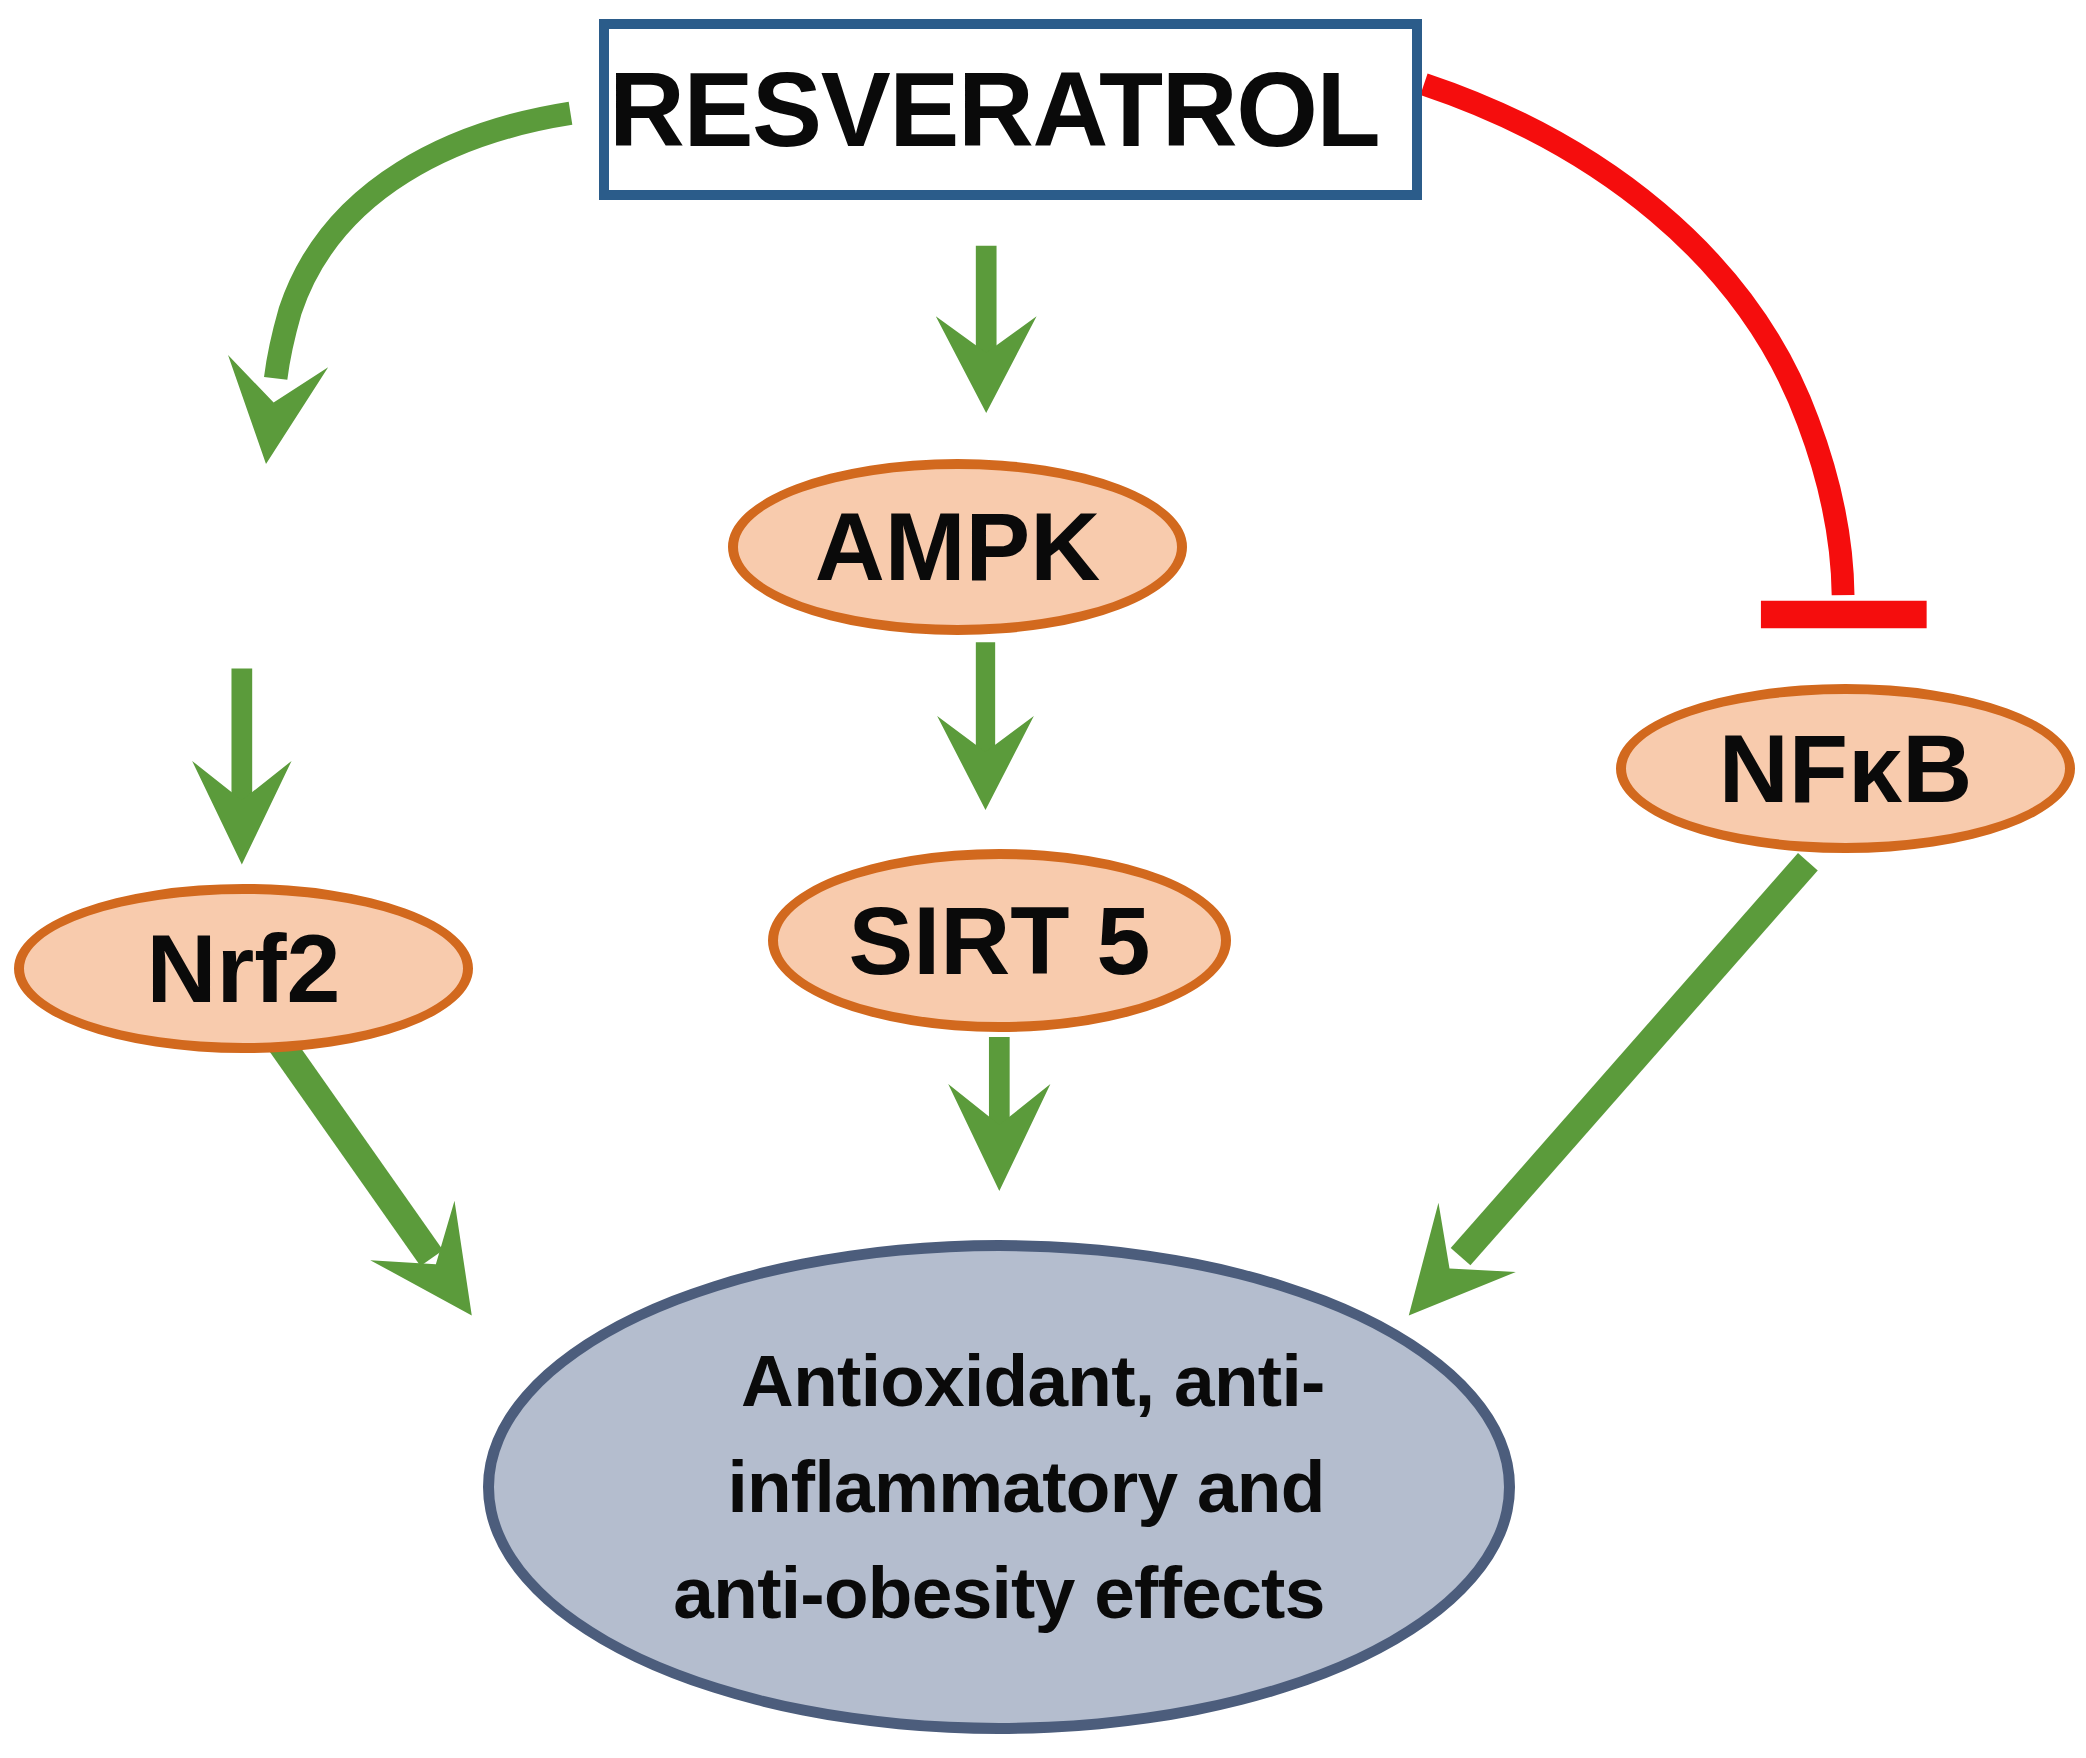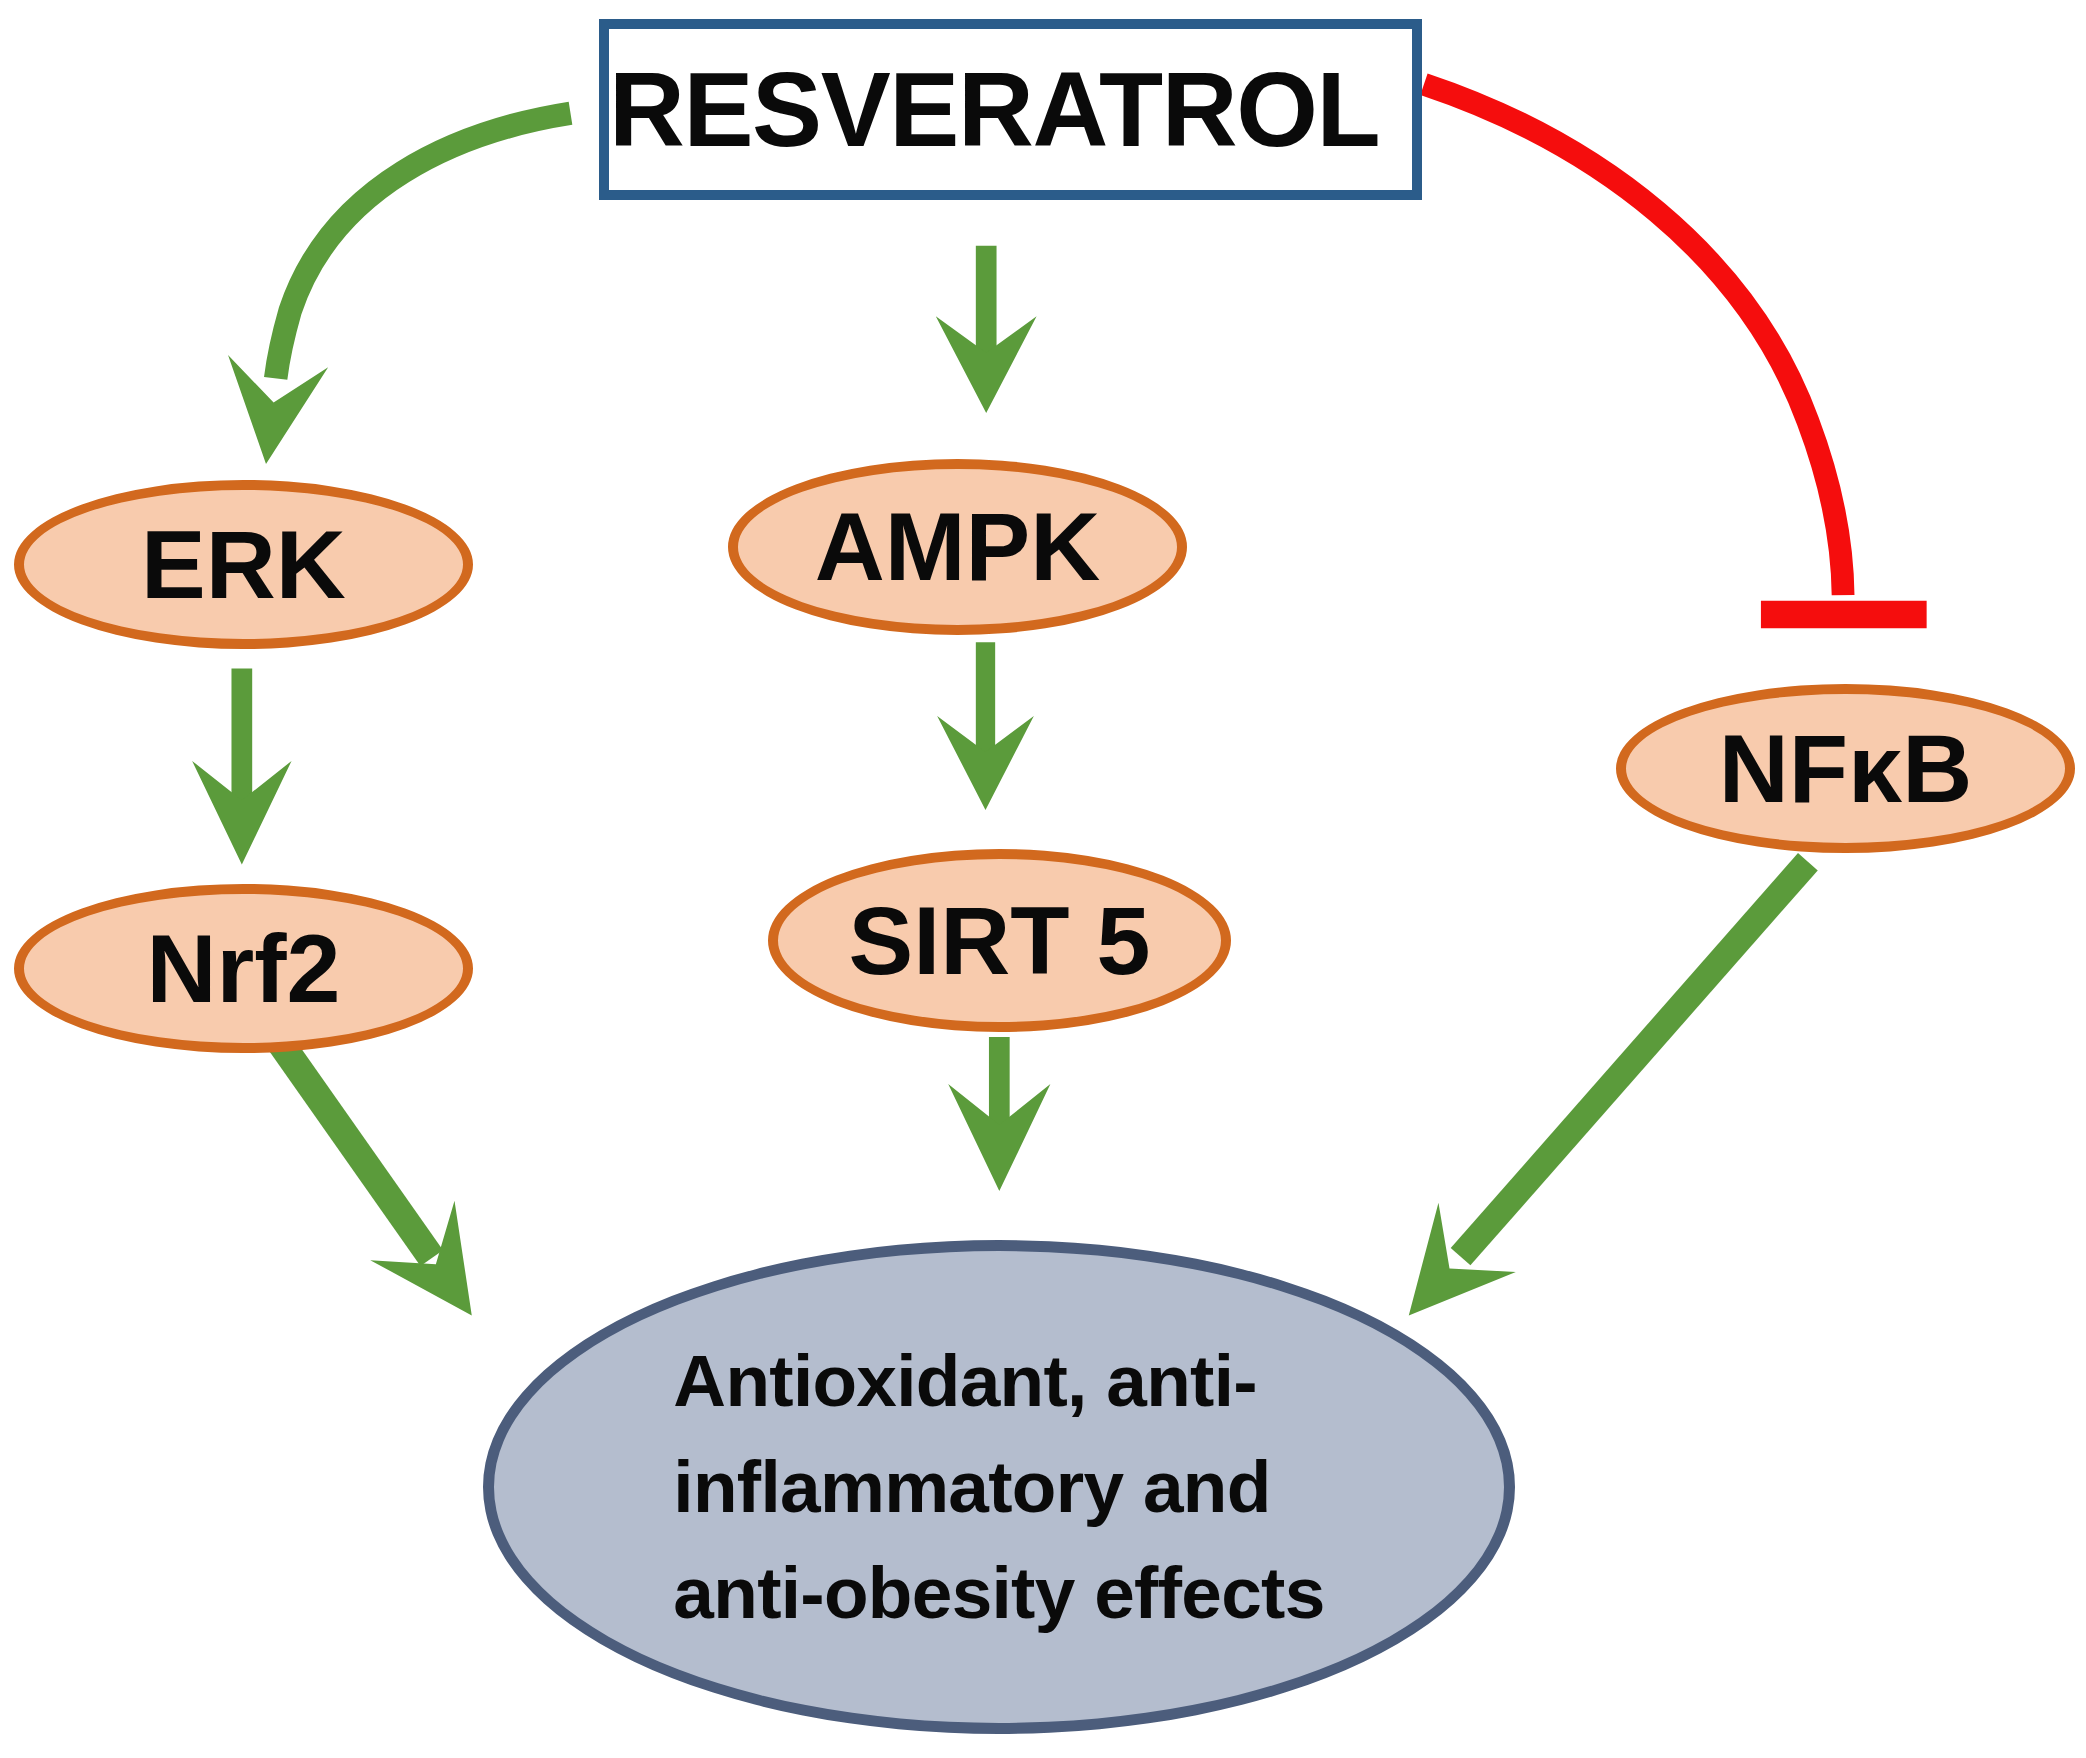--- a/index.html
+++ b/index.html
@@ -52,21 +52,21 @@
     position: absolute;
     left: 483px; top: 1240px;
     width: 1032px; height: 494px;
     box-sizing: border-box;
     border-radius: 50%;
     background: var(--c-effects_fill, #B4BDCE);
     border: 11.7px solid var(--c-effects_border, #4C5D7C);
     display: flex; align-items: center; justify-content: center;
   }
   .effects-text {
-    text-align: left;
+    text-align: right;
     font-size: 73px;
     line-height: 1.45;
     letter-spacing: -0.7px;
   }
 </style>
 </head>
 <body>
 
 <div class="canvas">
 
@@ -110,23 +110,20 @@
     <g>
       <line class="gstroke" stroke-width="38" x1="2618" y1="1248" x2="2115" y2="1820"></line>
       <polygon class="gfill" points="2040,1905 2195,1842 2099,1837 2083,1742"></polygon>
     </g>
   </svg>
 
   <div class="title-box">
     <span>RESVERATROL</span>
   </div>
 
-  <div class="node node-erk">
-    <span>ERK</span>
-  </div>
 
   <div class="node node-ampk">
     <span>AMPK</span>
   </div>
 
   <div class="node node-nfkb">
     <span>NFκB</span>
   </div>
 
   <div class="node node-nrf2">

